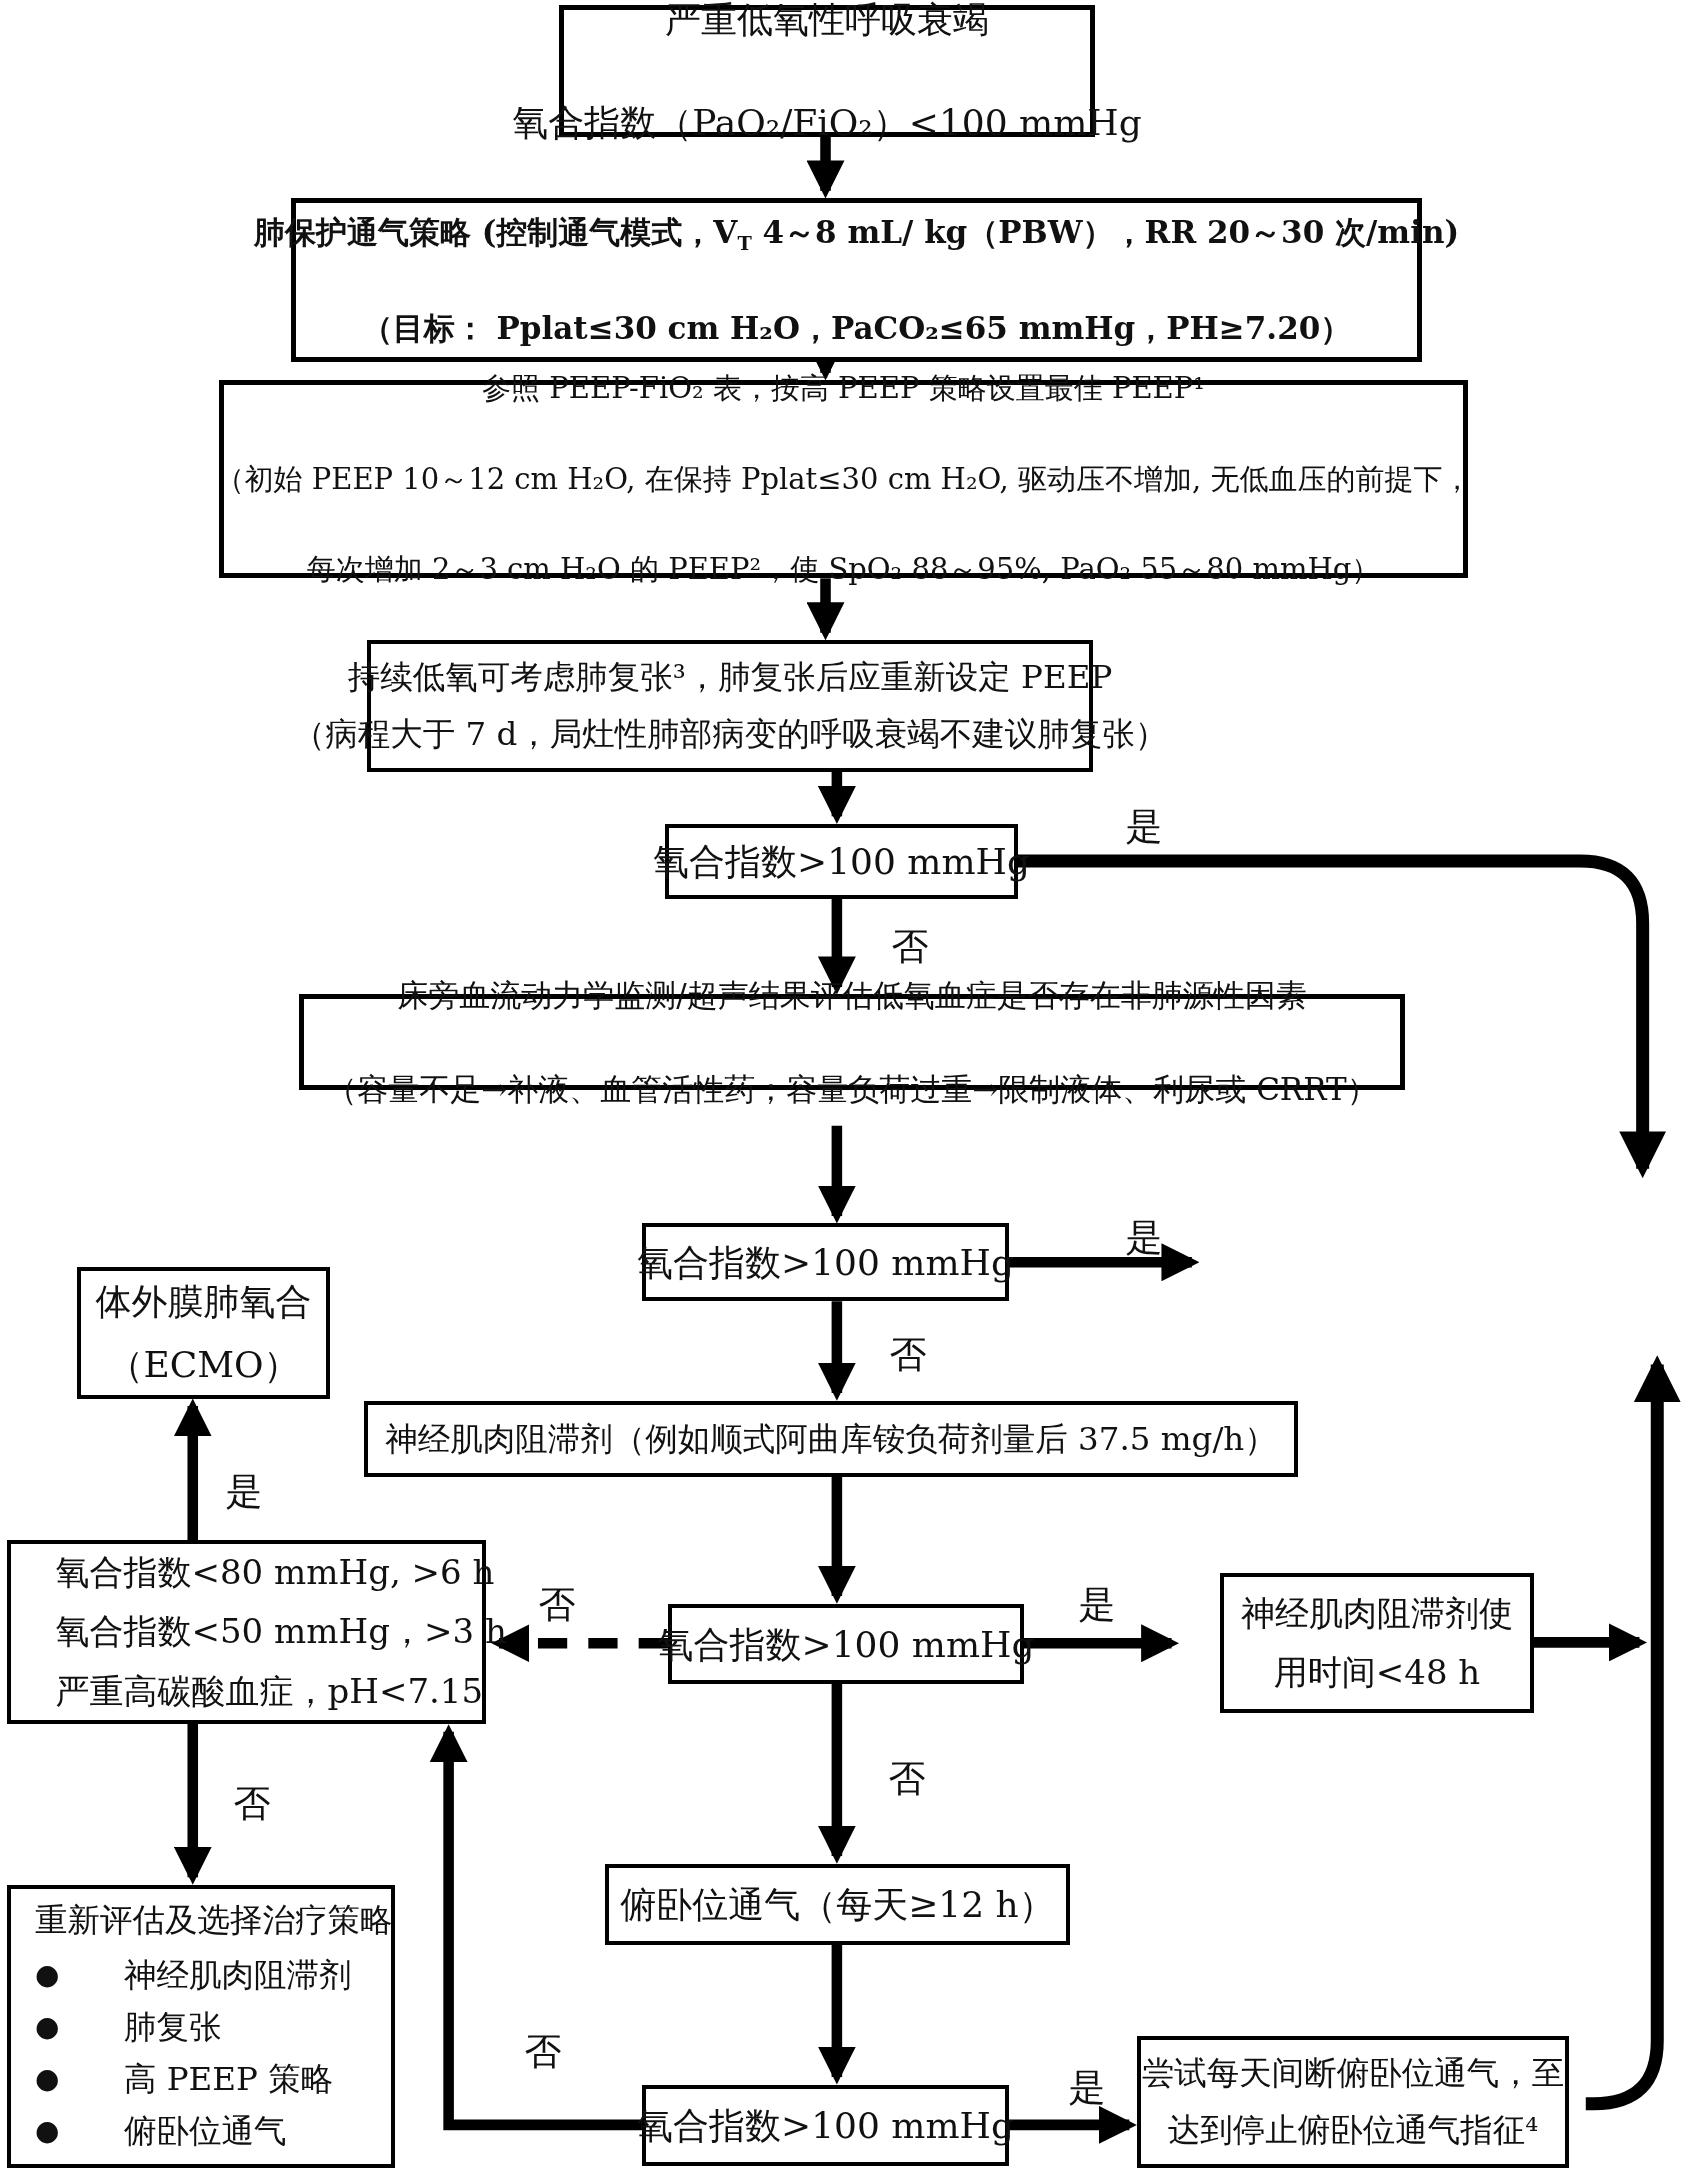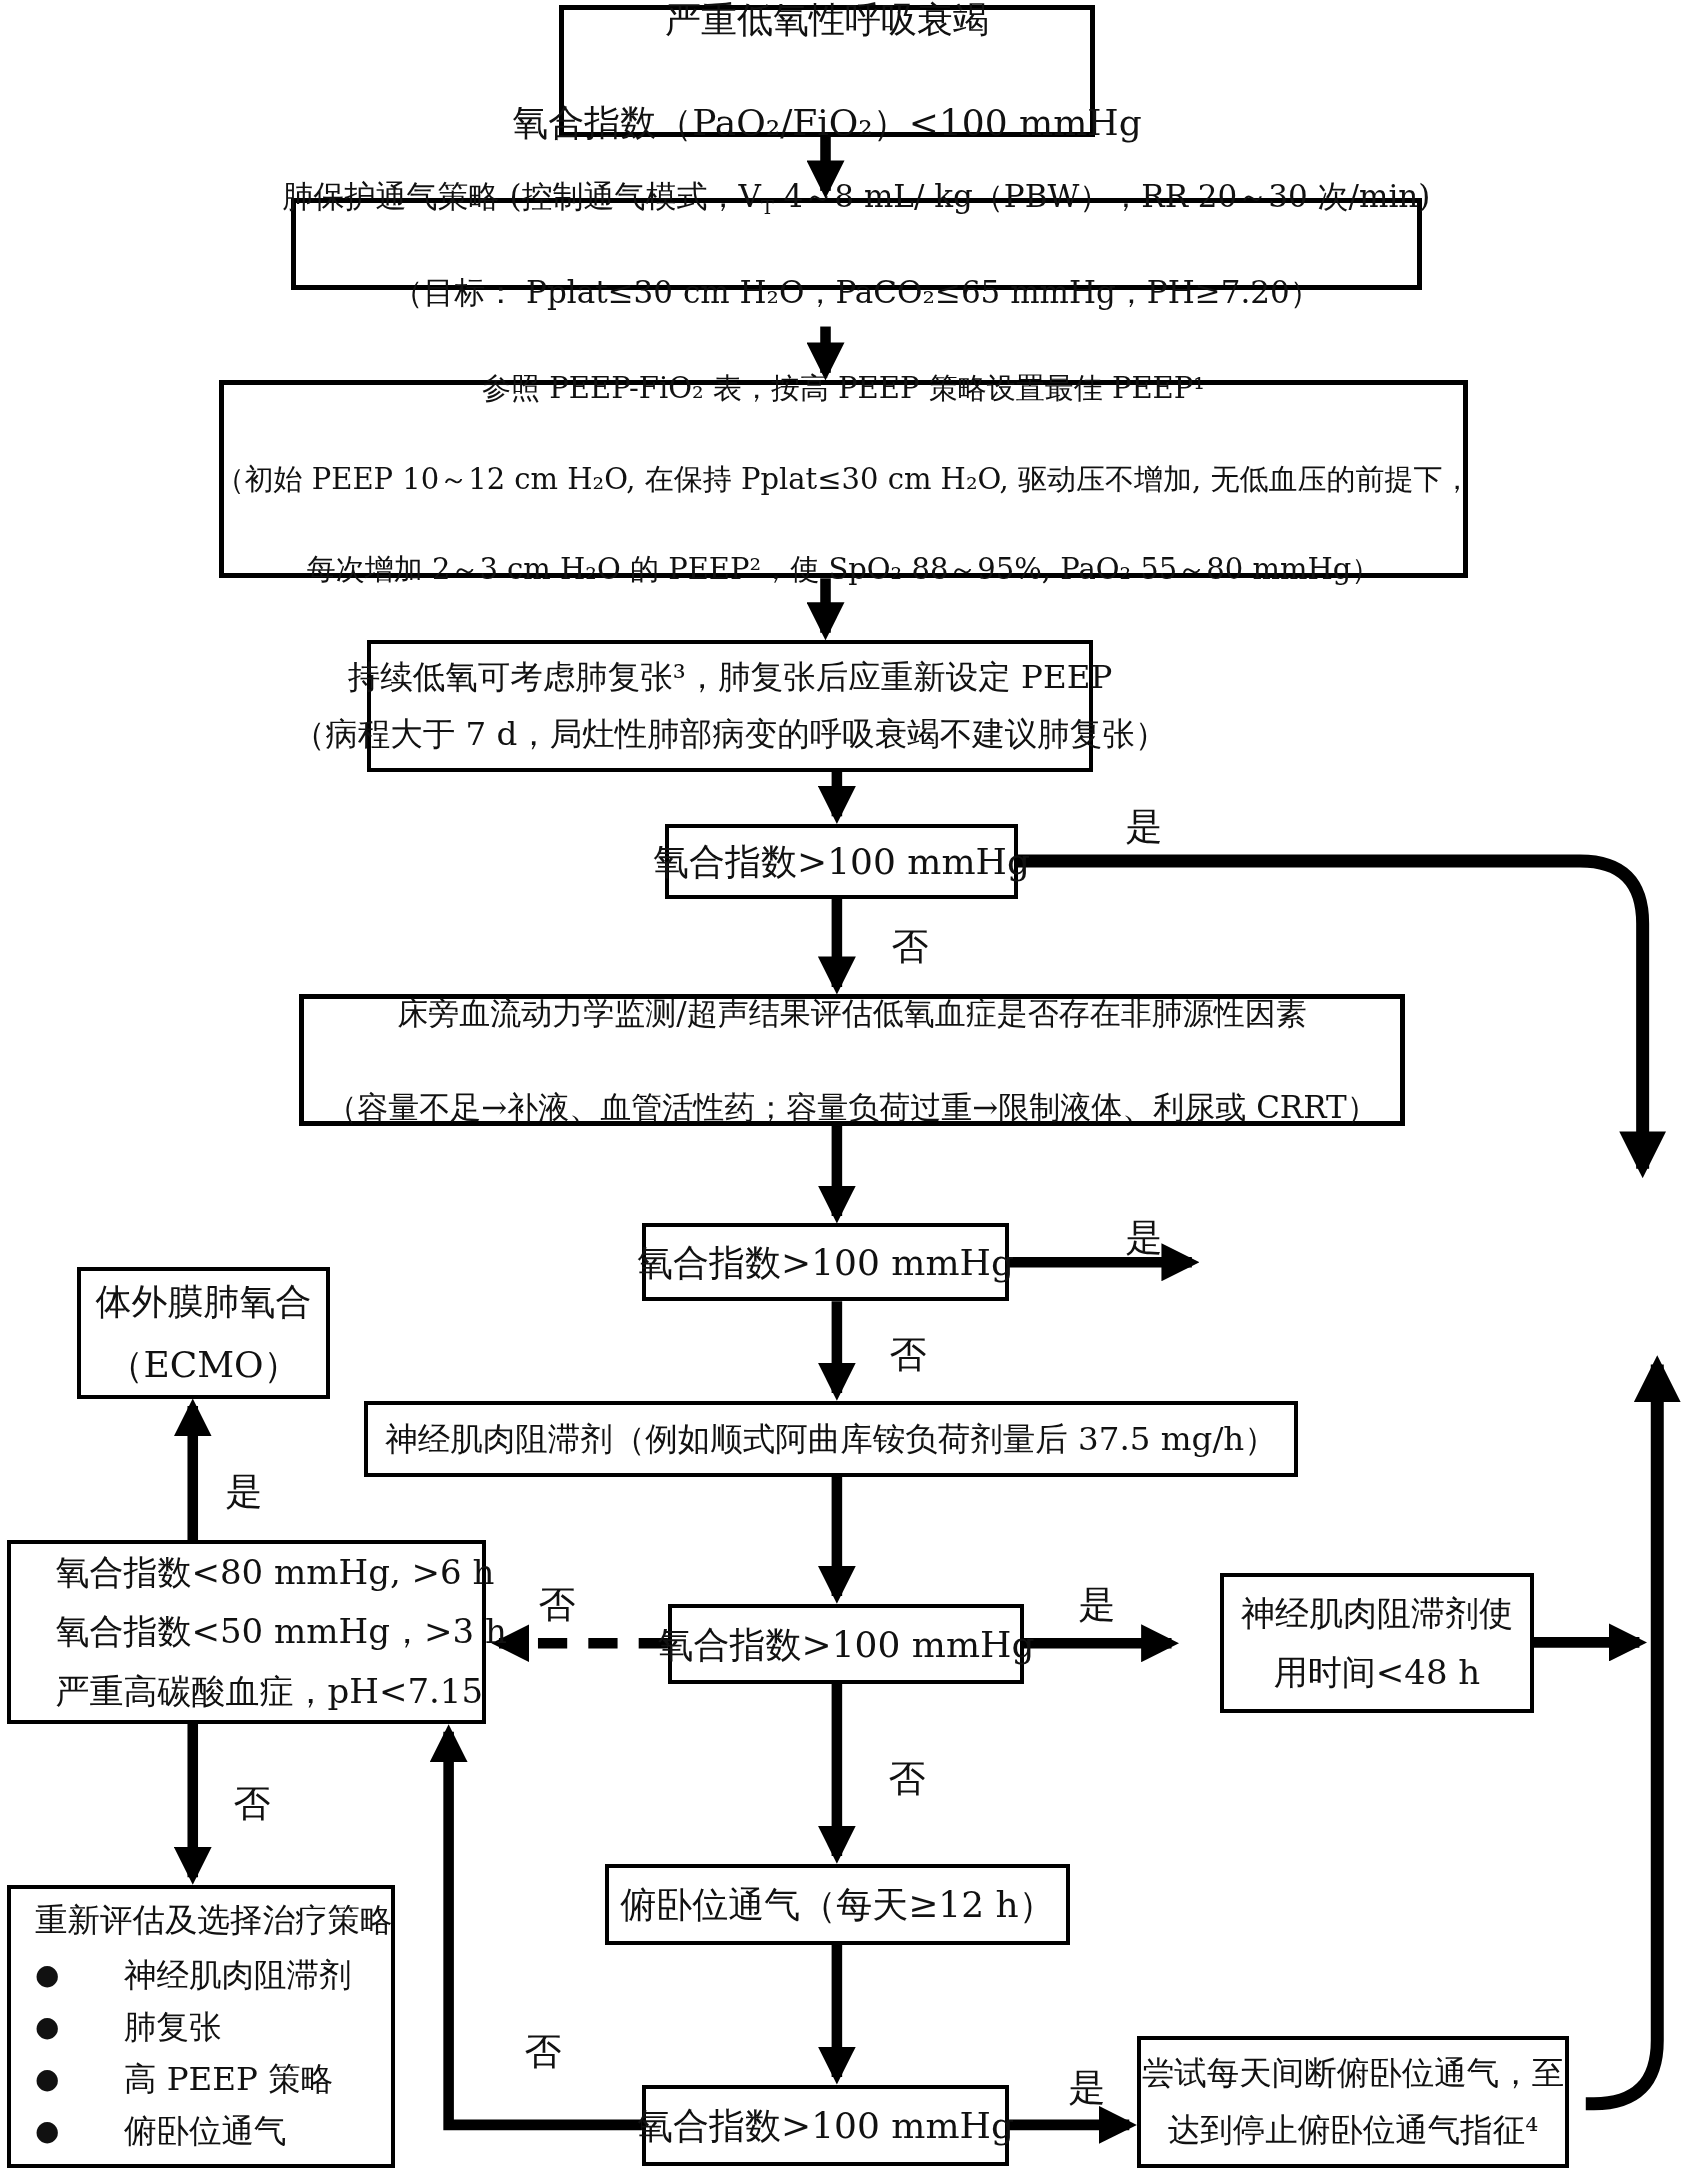--- a/index.html
+++ b/index.html
@@ -81,41 +81,41 @@
       <path d="M 1252 1060 H 1945 Q 2022 1060 2022 1137 V 1439" marker-end="url(#ah)"></path>
       <path d="M 1952 2590 H 1962 Q 2040 2590 2040 2512 V 1680" marker-end="url(#ah)"></path>
     </g>
   </svg>
 
   <div class="box thick fs44" style="left:559px;top:4.9px;width:536px;height:132px;">
     <div class="ln">严重低氧性呼吸衰竭</div>
     <div class="ln">氧合指数（PaO₂/FiO₂）&lt;100 mmHg</div>
   </div>
 
-  <div class="box thick fs38" style="left:291px;top:198px;width:1131px;height:92px;">
+  <div class="box thick fs38" style="left:291px;top:198px;width:1131px;height:164px;font-weight:bold;">
     <div class="ln">肺保护通气策略 (控制通气模式，V<sub>T</sub> 4～8 mL/ kg（PBW），RR 20～30 次/min)</div>
     <div class="ln">（目标： Pplat≤30 cm H₂O，PaCO₂≤65 mmHg，PH≥7.20）</div>
   </div>
 
   <div class="box thick fs36" style="left:219px;top:380px;width:1249px;height:198px;">
     <div class="ln">参照 PEEP-FiO₂ 表，按高 PEEP 策略设置最佳 PEEP¹</div>
     <div class="ln">（初始 PEEP 10～12 cm H₂O, 在保持 Pplat≤30 cm H₂O, 驱动压不增加, 无低血压的前提下，</div>
     <div class="ln">每次增加 2～3 cm H₂O 的 PEEP²，使 SpO₂ 88～95%, PaO₂ 55～80 mmHg）</div>
   </div>
 
   <div class="box fs40" style="left:367px;top:640px;width:726px;height:132px;">
     <div class="ln">持续低氧可考虑肺复张³，肺复张后应重新设定 PEEP</div>
     <div class="ln">（病程大于 7 d，局灶性肺部病变的呼吸衰竭不建议肺复张）</div>
   </div>
 
   <div class="box fs44" style="left:665px;top:824px;width:353px;height:75px;">
     <div class="ln">氧合指数&gt;100 mmHg</div>
   </div>
 
-  <div class="box thick fs38" style="left:299px;top:994px;width:1106px;height:132px;">
+  <div class="box thick fs38" style="left:299px;top:994px;width:1106px;height:96px;">
     <div class="ln">床旁血流动力学监测/超声结果评估低氧血症是否存在非肺源性因素</div>
     <div class="ln">（容量不足→补液、血管活性药；容量负荷过重→限制液体、利尿或 CRRT）</div>
   </div>
 
   <div class="box fs44" style="left:642px;top:1223px;width:367px;height:78px;">
     <div class="ln">氧合指数&gt;100 mmHg</div>
   </div>
 
 
   <div class="box fs40" style="left:364px;top:1401px;width:934px;height:76px;text-align:right;">

